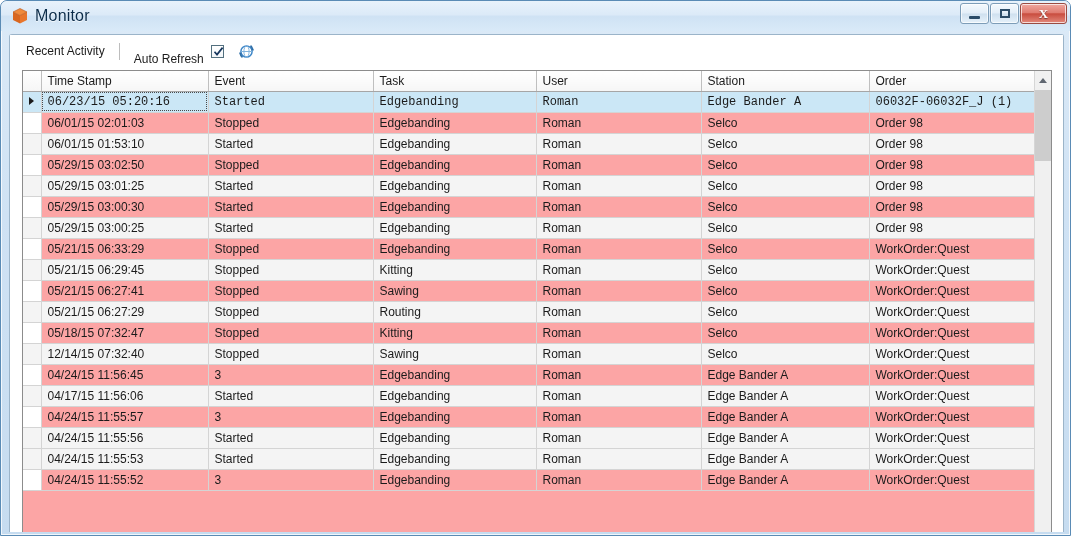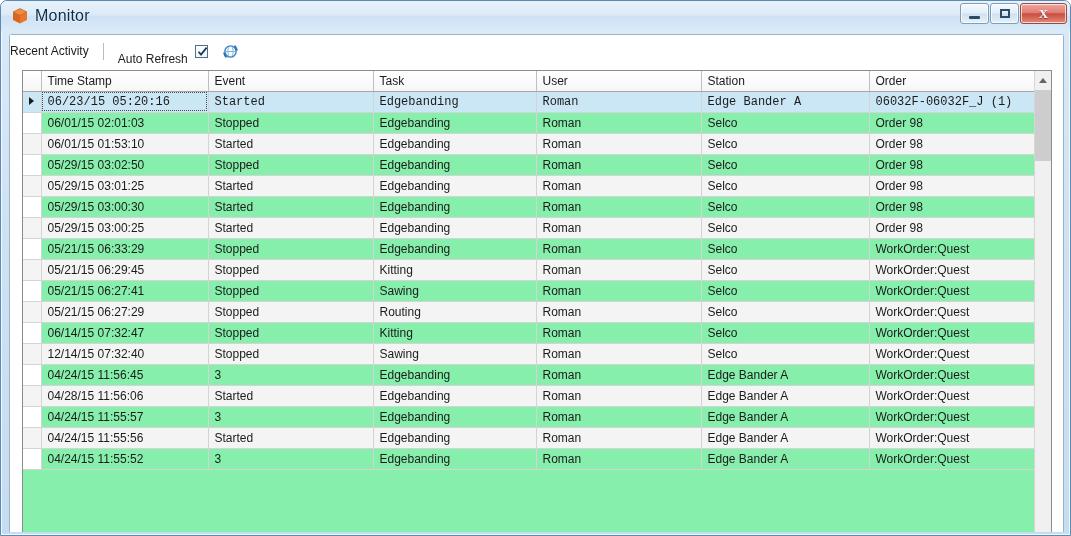--- a/index.html
+++ b/index.html
@@ -114,20 +114,21 @@
 
   
   .toolbar {
     position: absolute;
     left: 0; top: 0;
     width: 1053px;
     height: 32px;
     background: #ffffff;
     display: flex;
     align-items: center;
+    padding-left: 16px;
     box-sizing: border-box;
   }
   .tb-label {
     font-size: 12px;
     color: #1c1c1c;
     white-space: nowrap;
   }
   .tb-sep {
     width: 1px;
     height: 17px;
@@ -153,21 +154,21 @@
 
   
   .grid {
     position: absolute;
     left: 12px; top: 35px;
     width: 1030px;
     height: 462px;
     box-sizing: border-box;
     border: 1px solid #8c8c8c;
     border-bottom: none;
-    background: #86efac;
+    background: #fca5a5;
     overflow: hidden;
   }
   table.dg {
     border-collapse: collapse;
     table-layout: fixed;
     width: 1028px;
   }
   table.dg th, table.dg td {
     padding: 0 0 0 6px;
     margin: 0;
@@ -438,21 +439,21 @@
               <td>05/21/15 06:27:29</td>
               <td>Stopped</td>
               <td>Routing</td>
               <td>Roman</td>
               <td>Selco</td>
               <td>WorkOrder:Quest</td>
               <td class="fill"></td>
             </tr>
             <tr>
               <td class="rowhdr"></td>
-              <td>06/14/15 07:32:47</td>
+              <td>05/18/15 07:32:47</td>
               <td>Stopped</td>
               <td>Kitting</td>
               <td>Roman</td>
               <td>Selco</td>
               <td>WorkOrder:Quest</td>
               <td class="fill"></td>
             </tr>
             <tr class="alt">
               <td class="rowhdr"></td>
               <td>12/14/15 07:32:40</td>
@@ -468,41 +469,51 @@
               <td>04/24/15 11:56:45</td>
               <td>3</td>
               <td>Edgebanding</td>
               <td>Roman</td>
               <td>Edge Bander A</td>
               <td>WorkOrder:Quest</td>
               <td class="fill"></td>
             </tr>
             <tr class="alt">
               <td class="rowhdr"></td>
-              <td>04/28/15 11:56:06</td>
+              <td>04/17/15 11:56:06</td>
               <td>Started</td>
               <td>Edgebanding</td>
               <td>Roman</td>
               <td>Edge Bander A</td>
               <td>WorkOrder:Quest</td>
               <td class="fill"></td>
             </tr>
             <tr>
               <td class="rowhdr"></td>
               <td>04/24/15 11:55:57</td>
               <td>3</td>
               <td>Edgebanding</td>
               <td>Roman</td>
               <td>Edge Bander A</td>
               <td>WorkOrder:Quest</td>
               <td class="fill"></td>
             </tr>
             <tr class="alt">
               <td class="rowhdr"></td>
               <td>04/24/15 11:55:56</td>
+              <td>Started</td>
+              <td>Edgebanding</td>
+              <td>Roman</td>
+              <td>Edge Bander A</td>
+              <td>WorkOrder:Quest</td>
+              <td class="fill"></td>
+            </tr>
+            <tr class="alt">
+              <td class="rowhdr"></td>
+              <td>04/24/15 11:55:53</td>
               <td>Started</td>
               <td>Edgebanding</td>
               <td>Roman</td>
               <td>Edge Bander A</td>
               <td>WorkOrder:Quest</td>
               <td class="fill"></td>
             </tr>
             <tr>
               <td class="rowhdr"></td>
               <td>04/24/15 11:55:52</td>

